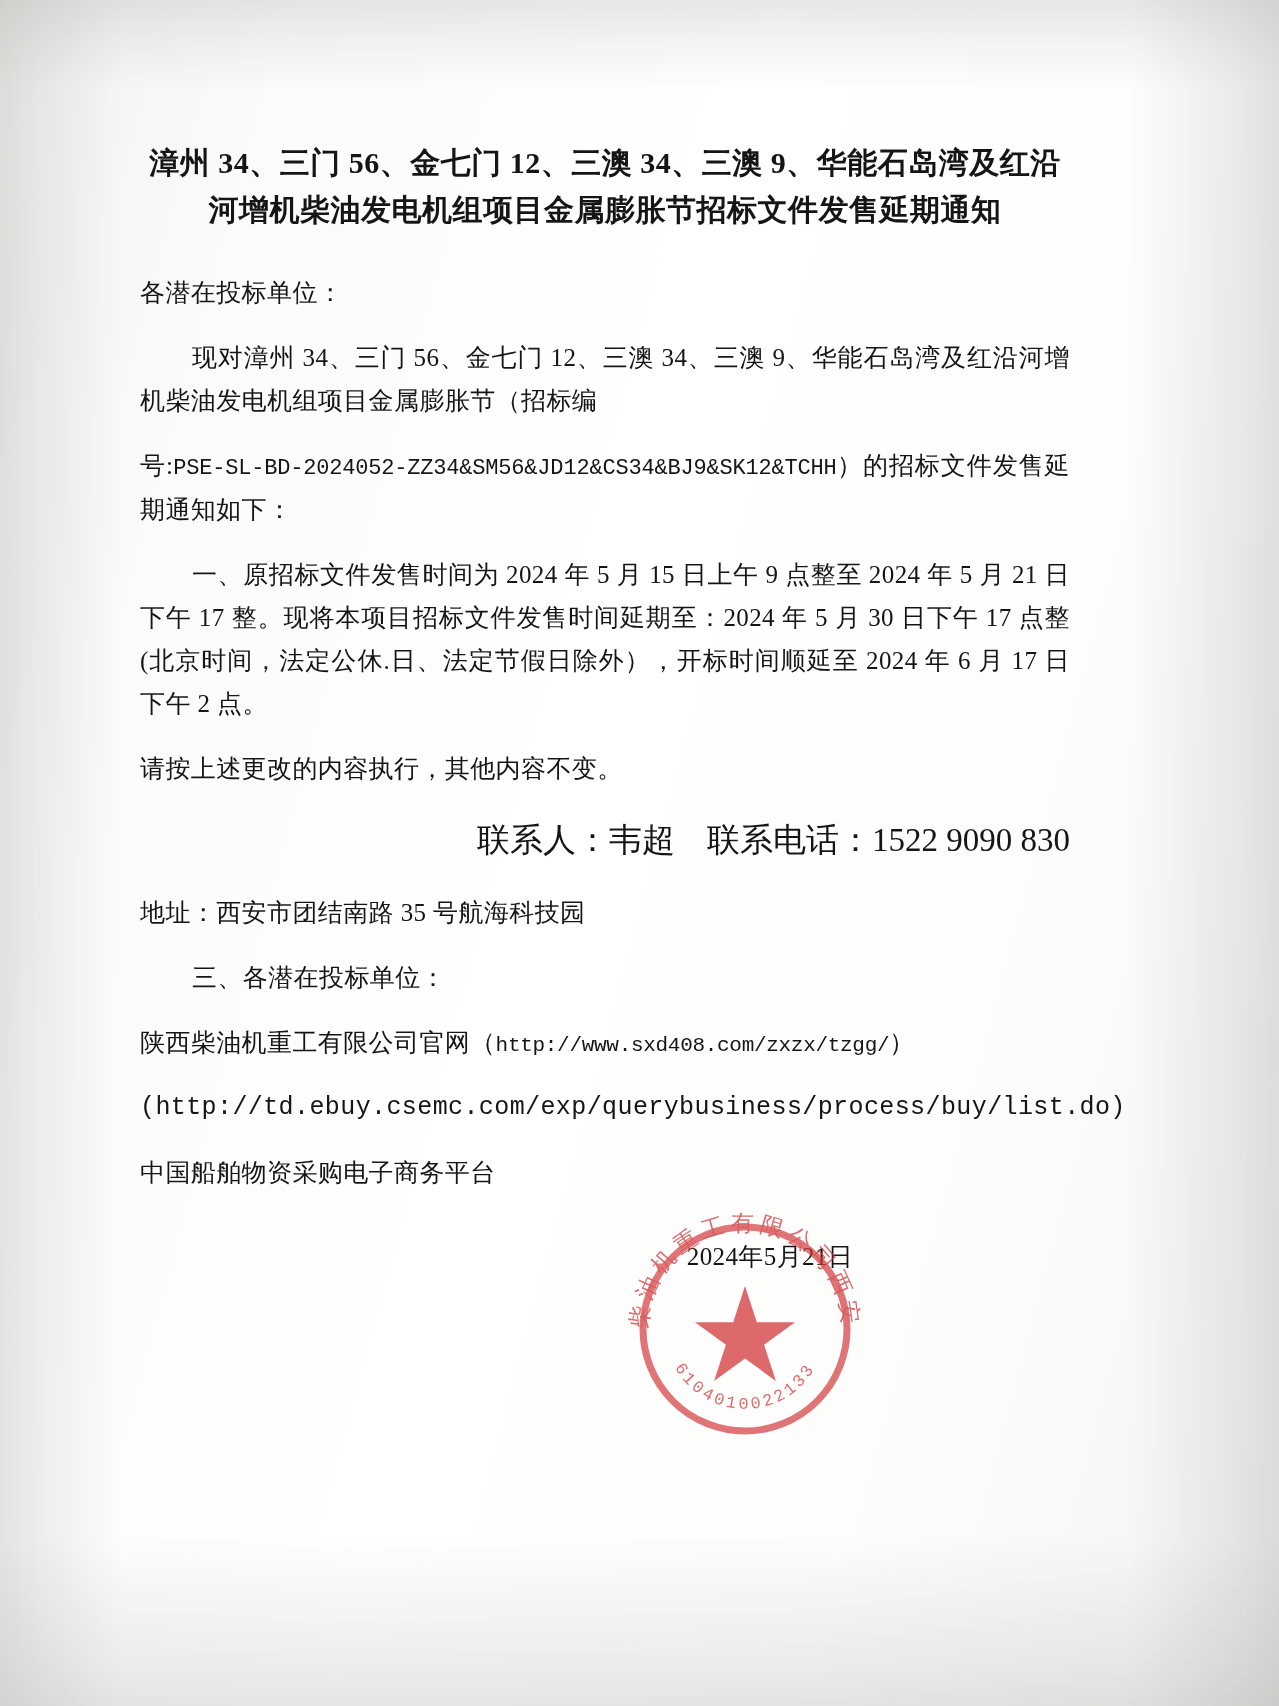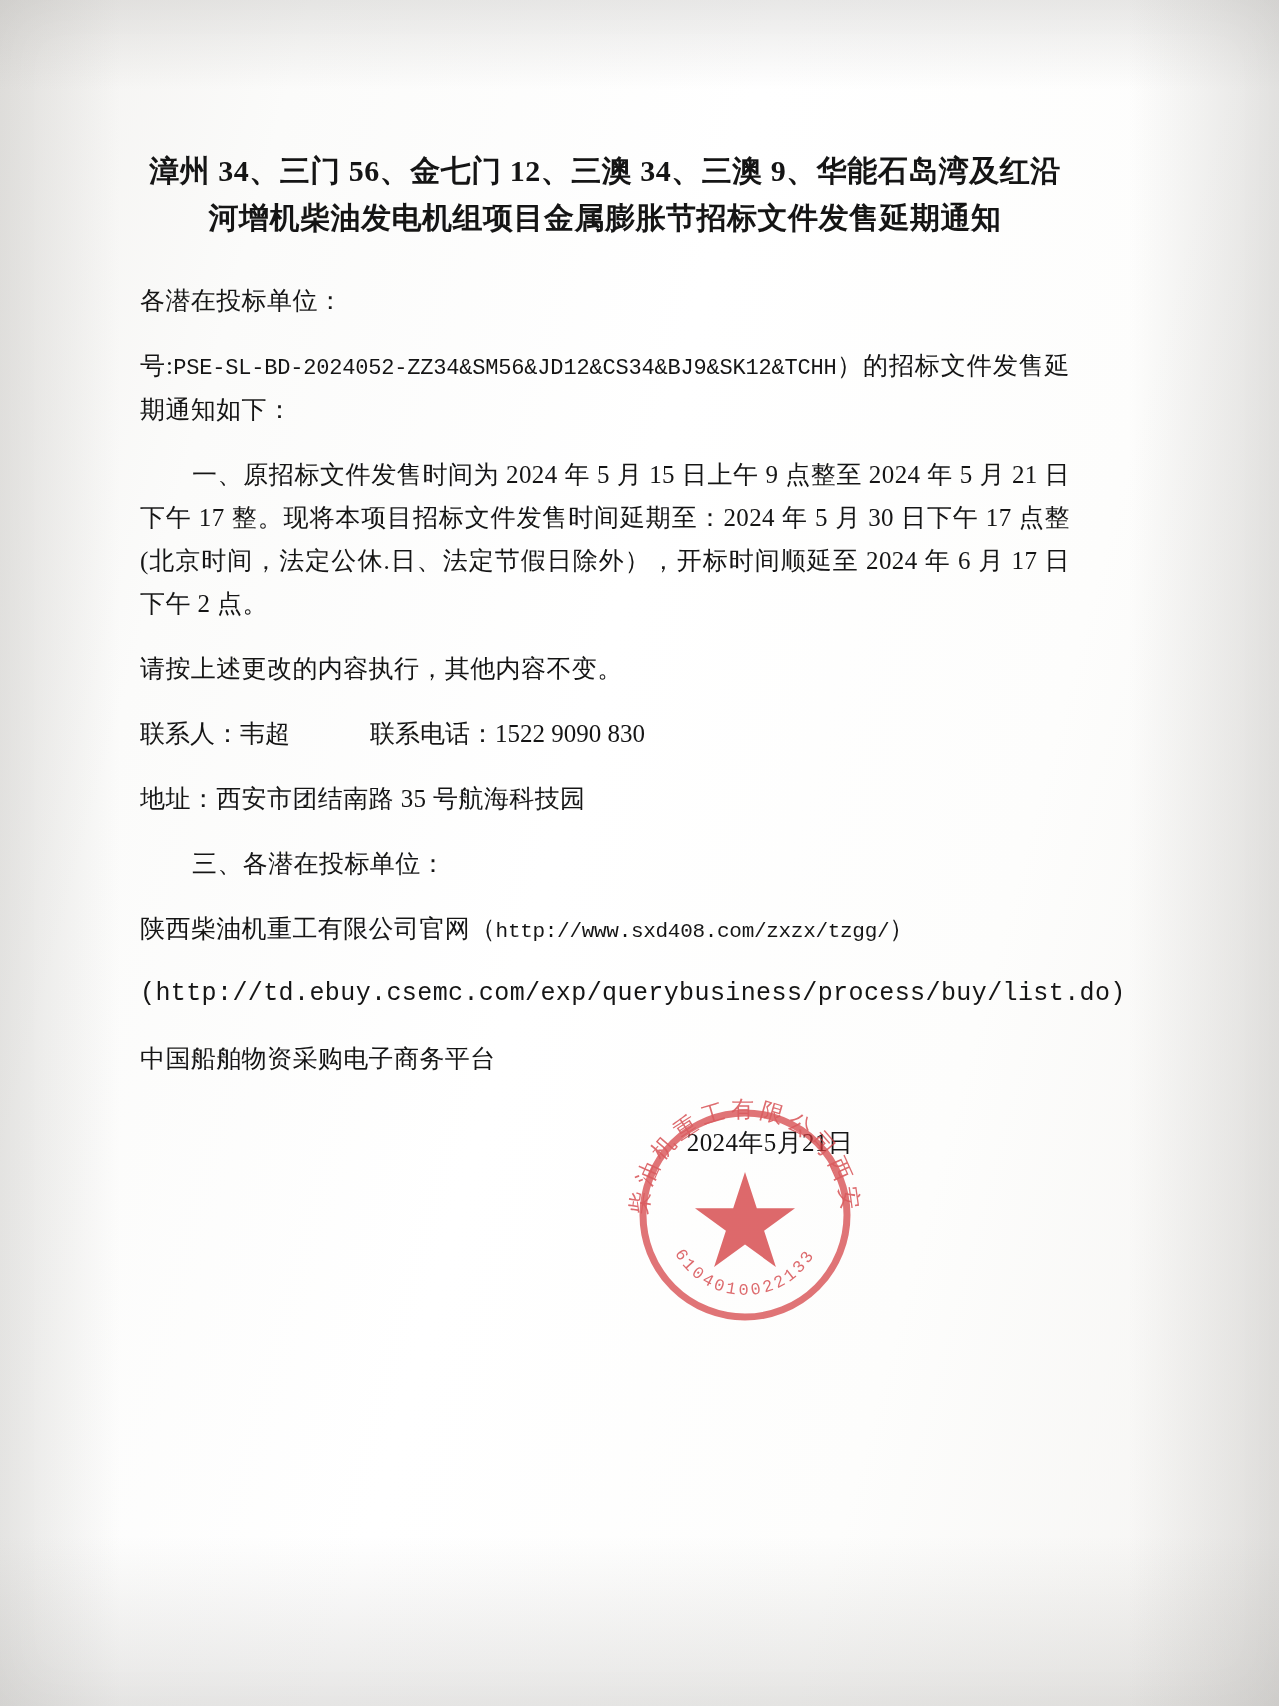--- a/index.html
+++ b/index.html
@@ -65,21 +65,21 @@
     width: 930px;
     color: #151515;
   }
 
   .doc-title {
     font-size: 30px;
     font-weight: bold;
     line-height: 1.55;
     text-align: center;
     letter-spacing: 0.5px;
-    margin: 8px 0 38px 0;
+    margin: 0 0 38px 0;
     padding: 0 6px;
   }
 
   p.para {
     font-size: 25px;
     line-height: 1.72;
     margin: 0 0 22px 0;
     letter-spacing: 0.4px;
     text-align: justify;
   }
@@ -90,24 +90,25 @@
     font-family: "Liberation Mono", "DejaVu Sans Mono", monospace;
     font-size: 22px;
     letter-spacing: -0.2px;
     margin-top: 24px;
   }
   .tight {
     margin-bottom: 14px;
   }
 
   .contact-row {
-    font-size: 25px;
+    font-size: 33px;
     line-height: 1.72;
     margin: 0 0 22px 0;
     display: flex;
+    justify-content: flex-end;
   }
   .contact-row .c1 { width: 230px; }
   .contact-row .c2 { }
 
   .sign-block {
     margin-top: 40px;
     text-align: center;
     padding-left: 330px;
     position: relative;
   }
@@ -141,20 +142,21 @@
 <div id="paper">
   <div class="edge-top"></div>
   <div class="edge-bottom"></div>
 
   <div id="content">
 
     <h1 class="doc-title">漳州 34、三门 56、金七门 12、三澳 34、三澳 9、华能石岛湾及红沿河增机柴油发电机组项目金属膨胀节招标文件发售延期通知</h1>
 
     <p class="para">各潜在投标单位：</p>
 
+    <p class="para indent tight">现对漳州 34、三门 56、金七门 12、三澳 34、三澳 9、华能石岛湾及红沿河增机柴油发电机组项目金属膨胀节（招标编</p>
 
     <p class="para tight">
       <span>号:</span><span class="mono">PSE-SL-BD-2024052-ZZ34&amp;SM56&amp;JD12&amp;CS34&amp;BJ9&amp;SK12&amp;TCHH</span><span>）的招标文件发售延期通知如下：</span>
     </p>
 
     <p class="para indent">一、原招标文件发售时间为 2024 年 5 月 15 日上午 9 点整至 2024 年 5 月 21 日下午 17 整。现将本项目招标文件发售时间延期至：2024 年 5 月 30 日下午 17 点整(北京时间，法定公休.日、法定节假日除外），开标时间顺延至 2024 年 6 月 17 日下午 2 点。</p>
 
     <p class="para">请按上述更改的内容执行，其他内容不变。</p>
 
 

